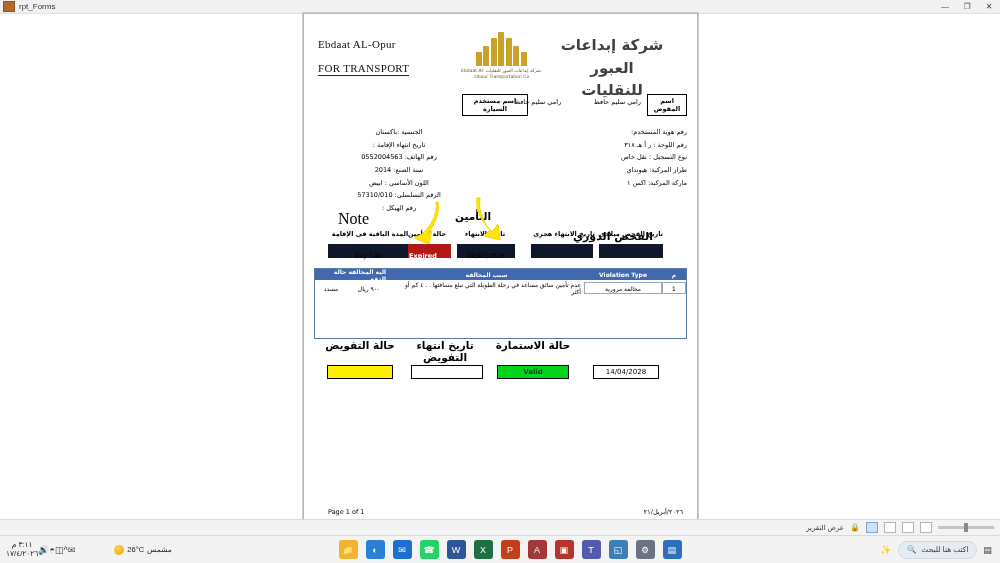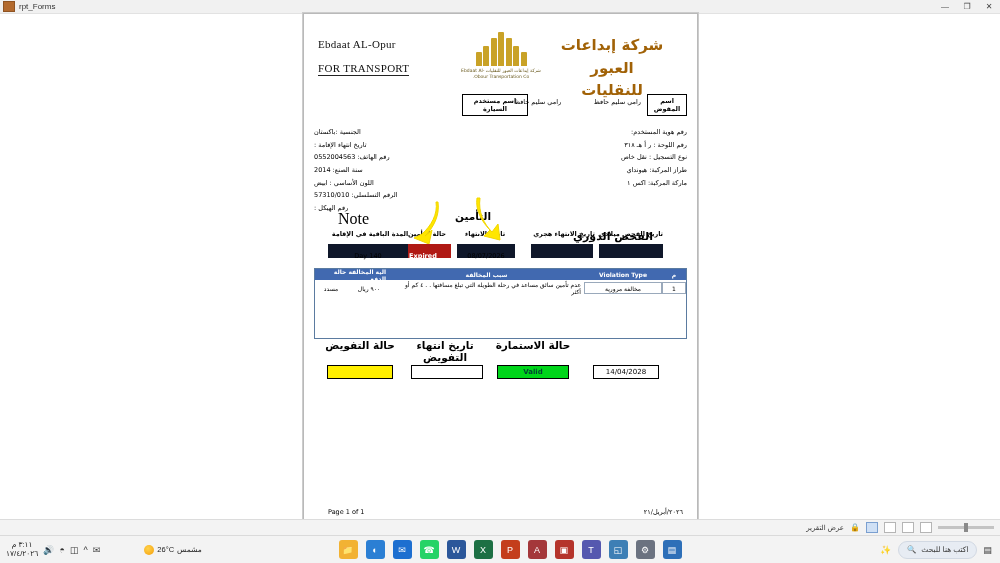--- a/index.html
+++ b/index.html
@@ -78,21 +78,21 @@
     font-size: 11px; letter-spacing: .3px; color: #111;
     border-bottom: 1px solid #222; display: inline-block;
     padding-bottom: 1px; margin-top: 12px;
   }
   .hdr-right {
     position: absolute; right: 10px; top: 6px; width: 150px;
     text-align: center;
   }
   .hdr-right .ar1 {
     font-family: "DejaVu Sans", sans-serif;
-    font-size: 15px; font-weight: bold; color: #a16207; line-height: 1.5;
+    font-size: 15px; font-weight: bold; color: #404040; line-height: 1.5;
   }
   .hdr-logo {
     position: absolute; left: 152px; top: 4px;
     width: 90px; height: 56px;
     display: flex; flex-direction: column; align-items: center; justify-content: flex-start;
   }
   .logo-bars { display: flex; align-items: flex-end; gap: 1.5px; height: 34px; }
   .logo-bars i {
     display: block; width: 6px; background: #c9a227;
     border-radius: 1px 1px 0 0;
@@ -119,21 +119,21 @@
     position: absolute; top: 4px;
     font-size: 6.5px; font-family: "DejaVu Sans", sans-serif;
   }
   #txt-owner-name { right: 46px; }
   #txt-driver-name { left: 200px; }
 
   
   .info { position: absolute; top: 112px; left: 10px; right: 10px; height: 78px; }
   .info .col { position: absolute; top: 0; width: 170px; }
   .info .col.right { right: 0; text-align: right; }
-  .info .col.left { left: 0; text-align: left; direction: rtl; }
+  .info .col.left { left: 0; text-align: center; direction: rtl; }
   .info .row {
     font-size: 6.5px; line-height: 1.95;
     font-family: "DejaVu Sans", sans-serif;
     white-space: nowrap;
   }
 
   
   .sect { position: absolute; top: 196px; left: 10px; right: 10px; height: 52px; }
   .sect .t {
     position: absolute; top: 0;
@@ -255,21 +255,21 @@
   .sb-lock { font-size: 8px; }
 
   
   #taskbar {
     position: absolute; left: 0; right: 0; bottom: 0; height: 28px;
     background: #f3f3f3;
     border-top: 1px solid #dadada;
     display: flex; align-items: center;
     direction: ltr;
   }
-  .tb-left { display: flex; align-items: center; gap: 5px; padding-left: 6px; width: 260px; }
+  .tb-left { display: flex; align-items: center; padding-left: 6px; width: 260px; }
   .tb-clock { font-size: 7.5px; color: #222; line-height: 1.15; text-align: center; }
   .tray-ic { font-size: 9px; color: #333; }
   .weather { display: flex; align-items: center; gap: 3px; font-size: 7.5px; color: #222; margin-left: 39px; }
   .weather .sun {
     width: 10px; height: 10px; border-radius: 50%;
     background: radial-gradient(circle at 40% 35%, #ffd24a, #f59e0b);
   }
   .tb-center { display: flex; align-items: center; gap: 8px; margin: 0 auto; }
   .app {
     width: 19px; height: 19px; border-radius: 3px;

